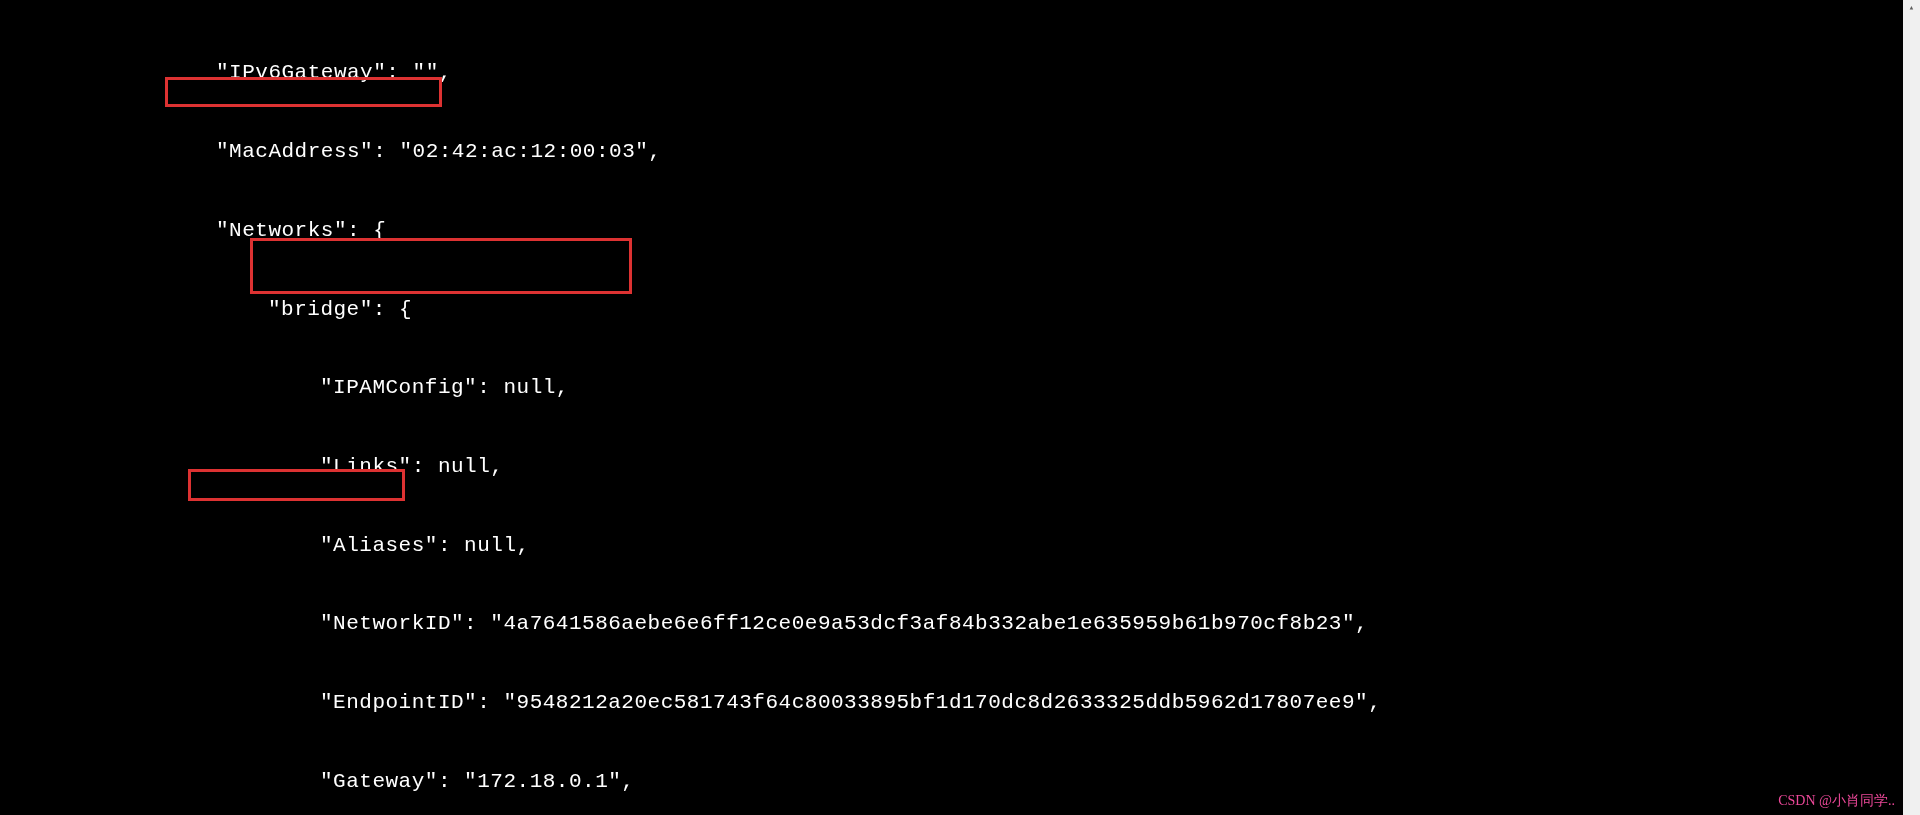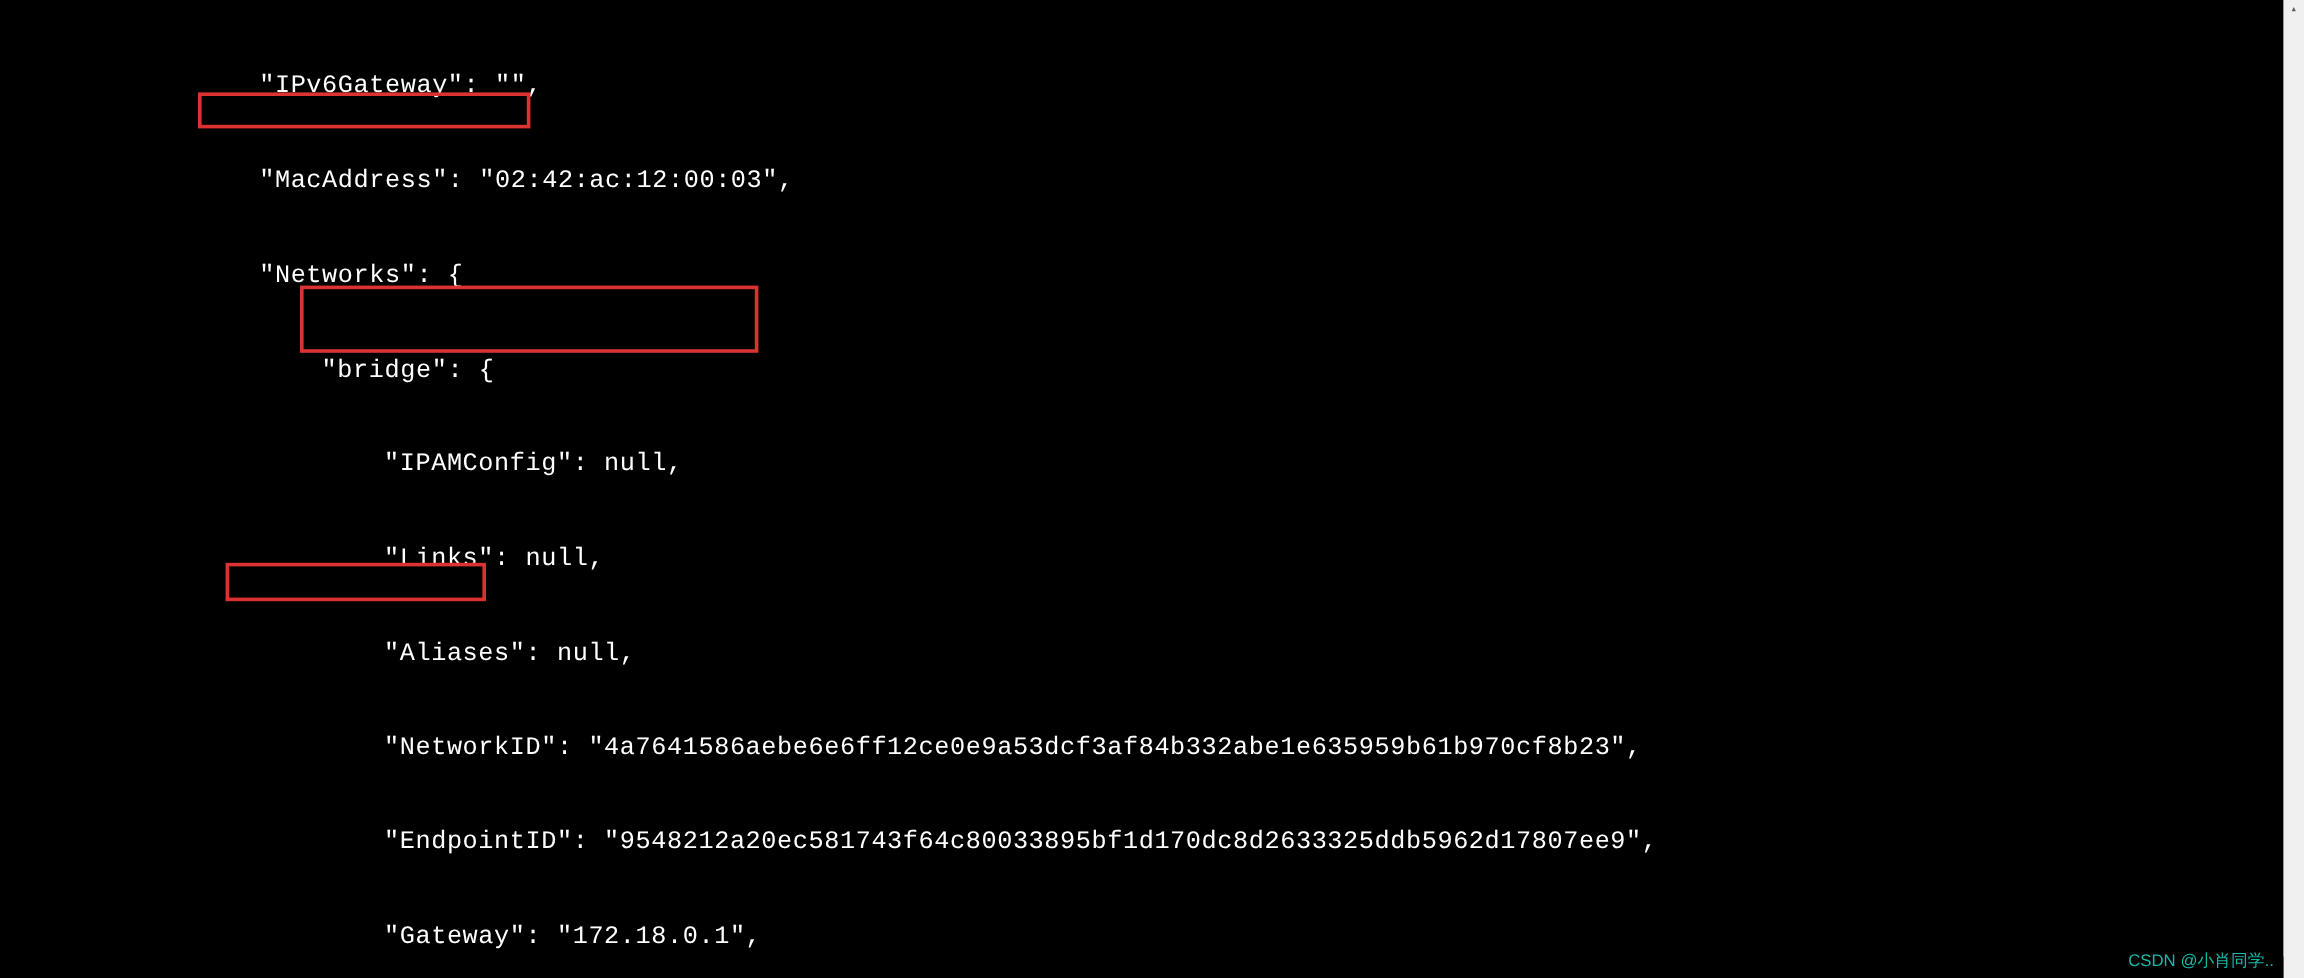--- a/index.html
+++ b/index.html
@@ -84,23 +84,23 @@
       position: absolute;
       top: 17px;
       width: 17px;
       height: 780px;
       background: #f0f0f0;
     }
     .watermark {
       position: absolute;
       right: 25px;
       bottom: 6px;
-      color: #14b8a6;
+      color: #ec4899;
       font-size: 14px;
-      font-family: Liberation Sans, sans-serif;
+      font-family: Liberation Serif, serif;
       font-weight: normal;
       letter-spacing: 0;
     }
   </style>
 </head>
 <body>
 
 <div class="terminal">
   <div class="line indent-2">"IPv6Gateway": "",</div>
   <div class="line indent-2">"MacAddress": "02:42:ac:12:00:03",</div>

